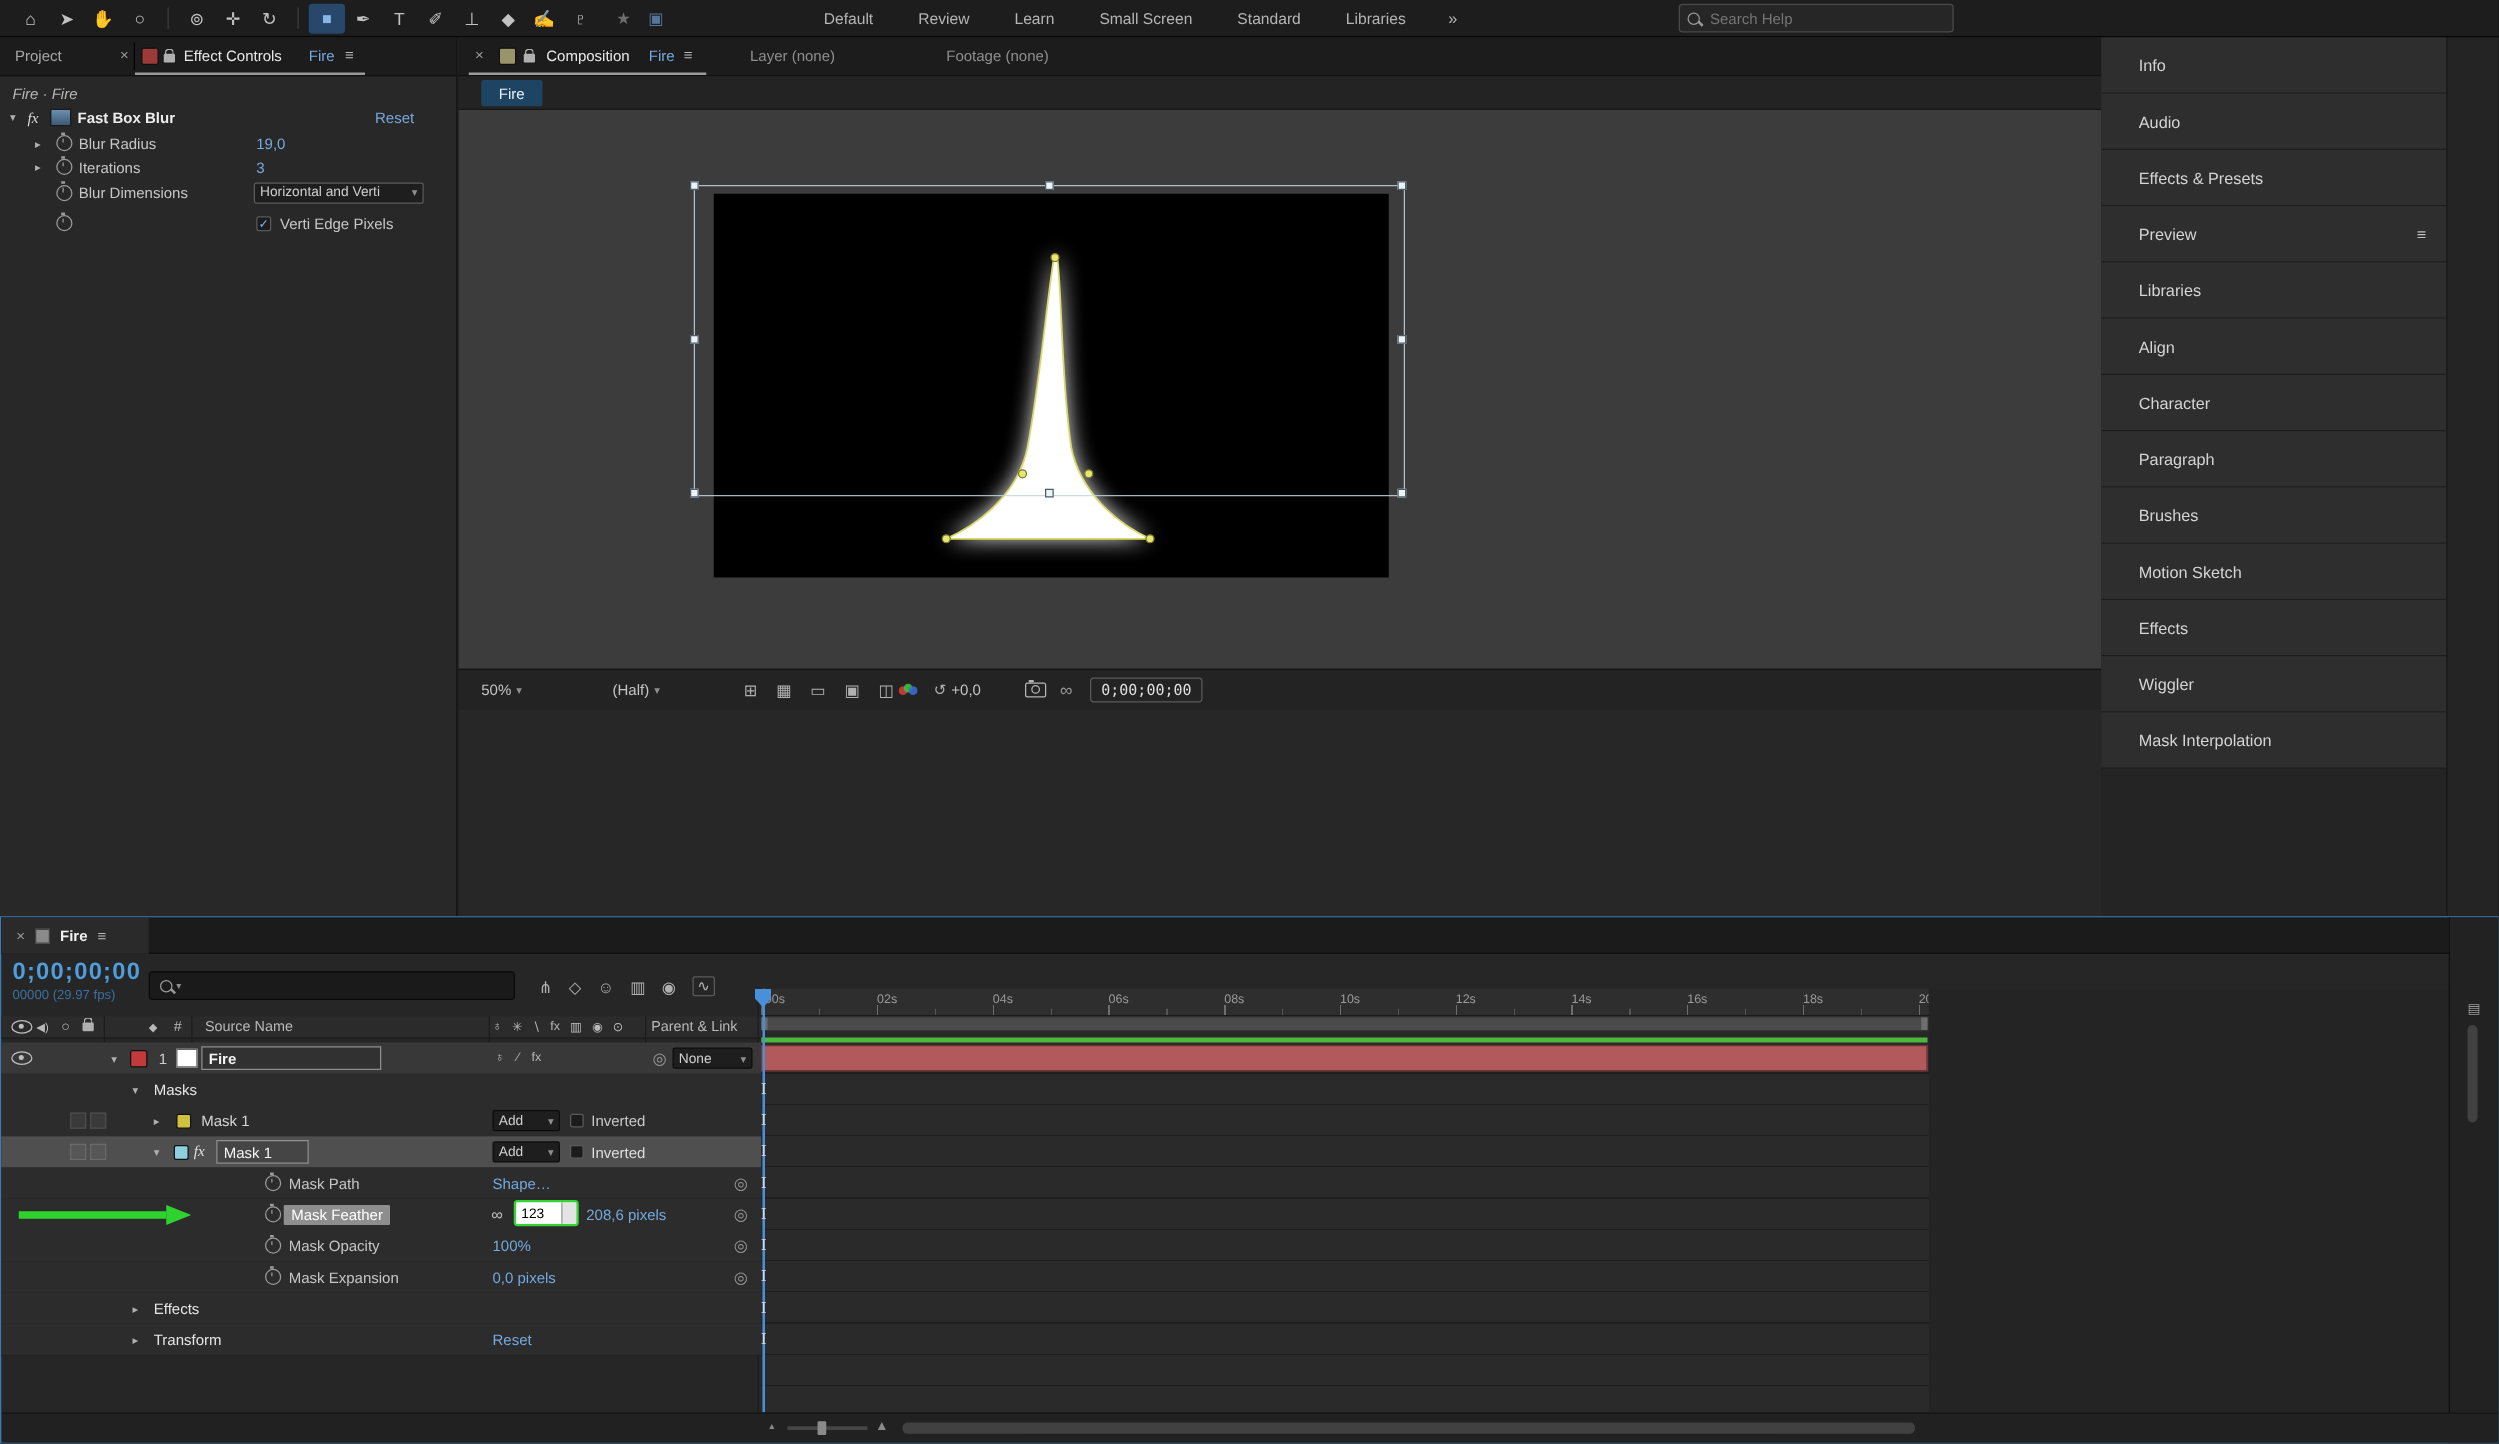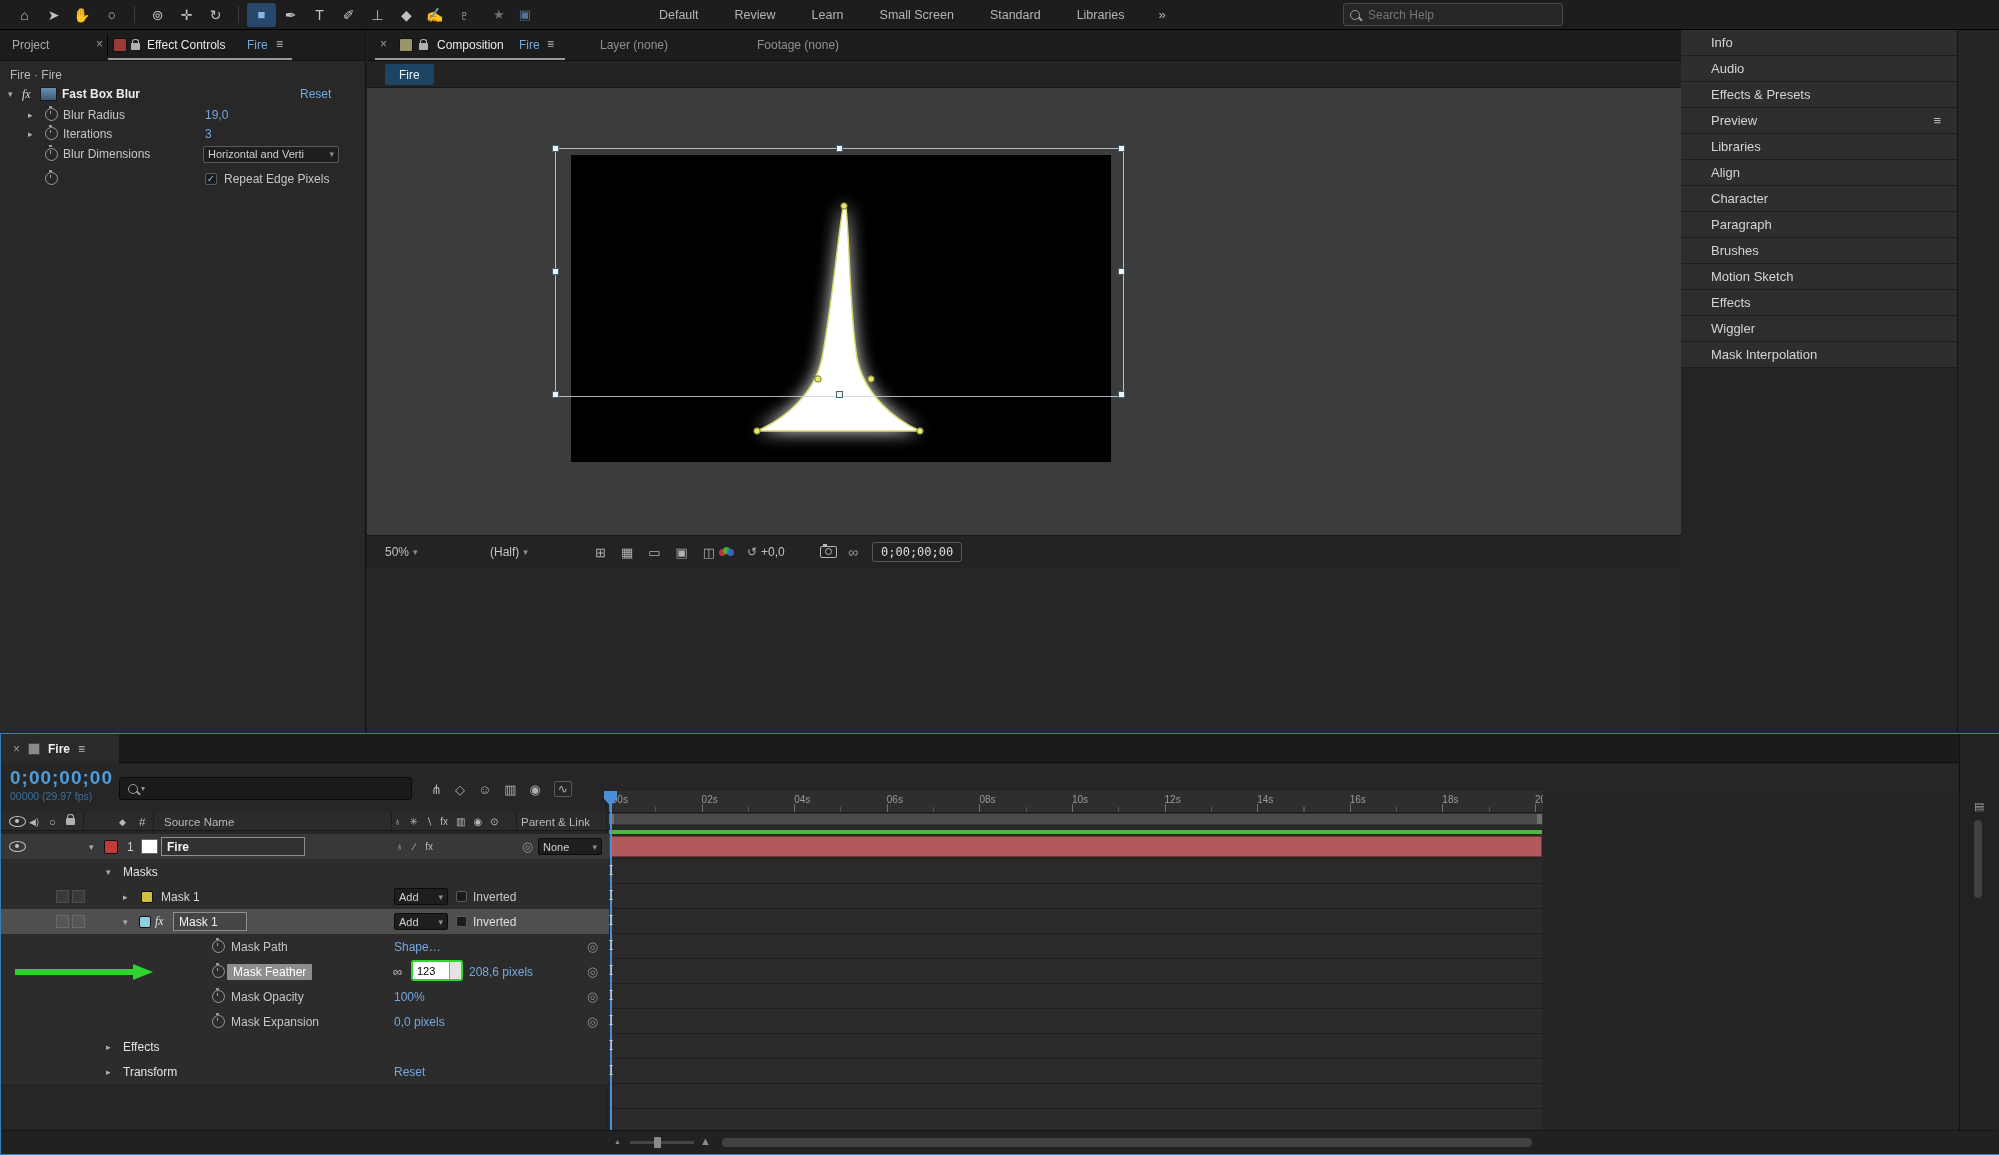--- a/index.html
+++ b/index.html
@@ -64,21 +64,21 @@
   .hdl{position:absolute;width:7px;height:7px;background:#eef3f6;border:1px solid #49606c;box-sizing:border-box;}
   #comp-status{position:absolute;left:0;top:505px;width:100%;height:33px;background:#232323;border-top:1px solid #141414;box-sizing:border-box;}
   .cs-item{position:absolute;top:0;height:100%;display:flex;align-items:center;color:#c4c4c4;font-size:12px;gap:4px;}
   .view-icon{color:#b0b0b0;font-size:13px;}
   .view-icon.boxed{border:1px solid #5a5a5a;border-radius:2px;padding:0 3px;font-size:12px;}
   #cs-tc{border:1px solid #5a5a5a;border-radius:3px;padding:2px 8px;color:#dedede;font-family:"DejaVu Sans Mono",monospace;font-size:12px;}
 
   
   #panel-side{position:absolute;left:1681px;top:30px;width:318px;height:703px;background:#242424;}
   #side-rows{position:absolute;left:0;top:0;width:276px;height:100%;border-right:1px solid #141414;}
-  .side-row{height:26px;background:#2e2e2e;border-bottom:1px solid #1e1e1e;display:flex;align-items:center;
+  .side-row{height:45px;background:#2e2e2e;border-bottom:1px solid #1e1e1e;display:flex;align-items:center;
             padding-left:30px;font-size:13px;color:#d4d4d4;box-sizing:border-box;}
   .side-row .side-menu{display:none;margin-left:auto;margin-right:16px;color:#bdbdbd;}
   .side-row.active .side-menu{display:block;}
 
   
   #panel-tl{position:absolute;left:0;top:733px;width:1999px;height:422px;background:#262626;
             border:1px solid #3d7ab8;box-sizing:border-box;}
   #tl-tabbar{position:absolute;left:0;top:0;width:100%;height:29px;background:#1b1b1b;border-bottom:1px solid #0e0e0e;box-sizing:border-box;}
   #tl-tab{position:absolute;left:0;top:0;height:29px;width:118px;background:#2a2a2a;display:flex;align-items:center;gap:8px;padding-left:12px;box-sizing:border-box;}
   #tl-timecode{position:absolute;left:9px;top:33px;font-size:19px;font-weight:bold;color:#4f9ddb;letter-spacing:1px;}
@@ -227,21 +227,21 @@
       <span class="abs" style="left:12px;top:8px;color:#a8a8a8;">Project</span>
       <span class="abs" style="left:96px;top:7px;color:#9a9a9a;">×</span>
       <span class="abs" style="left:107px;top:4px;width:1px;height:22px;background:#000;"></span>
       <span class="chip abs" style="left:113px;top:8px;background:#9c3a38;"></span>
       <span class="icon-lock abs" style="left:131px;top:9px;"></span>
       <span class="abs" style="left:147px;top:8px;color:#e8e8e8;">Effect Controls</span>
       <span class="abs blue" style="left:247px;top:8px;">Fire</span>
       <span class="abs" style="left:276px;top:7px;color:#bdbdbd;">≡</span>
       <span class="ptab-underline" style="left:108px;width:184px;"></span>
     </div>
-    <div class="abs" style="left:10px;top:38px;color:#b8b8b8;">Fire · Fire</div>
+    <div class="abs" style="left:10px;top:38px;color:#b8b8b8;font-style:italic;">Fire · Fire</div>
 
     <div class="abs flexc" style="left:0;top:54px;width:100%;height:20px;">
       <span class="abs exp" style="left:8px;">▾</span>
       <span class="abs" style="left:22px;font-style:italic;font-family:'Liberation Serif',serif;color:#dcdcdc;">fx</span>
       <span class="abs" style="left:40px;width:15px;height:12px;background:linear-gradient(#6a8fb0,#3d5a75);border:1px solid #1a1a1a;"></span>
       <span class="abs" style="left:62px;font-weight:bold;color:#ececec;">Fast Box Blur</span>
       <span class="abs blue" style="left:300px;">Reset</span>
     </div>
     <div class="abs flexc" style="left:0;top:75px;width:100%;height:19px;">
       <span class="abs exp" style="left:28px;">▸</span>
@@ -261,21 +261,21 @@
       <span class="dd abs" style="left:203px;width:136px;border-color:#5a5a5a;">
         <span>Horizontal and Verti</span>
         <span class="car">▾</span>
       </span>
     </div>
     <div class="abs flexc" style="left:0;top:139px;width:100%;height:19px;">
       <span class="icon-sw abs" style="left:45px;"></span>
       <span class="cb abs" style="left:205px;">
           <span>✓</span>
         </span>
-      <span class="abs" style="left:224px;color:#c6c6c6;">Repeat Edge Pixels</span>
+      <span class="abs" style="left:224px;color:#c6c6c6;">Verti Edge Pixels</span>
     </div>
   </div>
 
   <div id="panel-comp">
     <div class="phead">
       <span class="abs" style="left:13px;top:7px;color:#9a9a9a;">×</span>
       <span class="chip abs" style="left:32px;top:8px;background:#9a946a;"></span>
       <span class="icon-lock abs" style="left:52px;top:9px;"></span>
       <span class="abs" style="left:70px;top:8px;color:#e8e8e8;">Composition</span>
       <span class="abs blue" style="left:152px;top:8px;">Fire</span>

